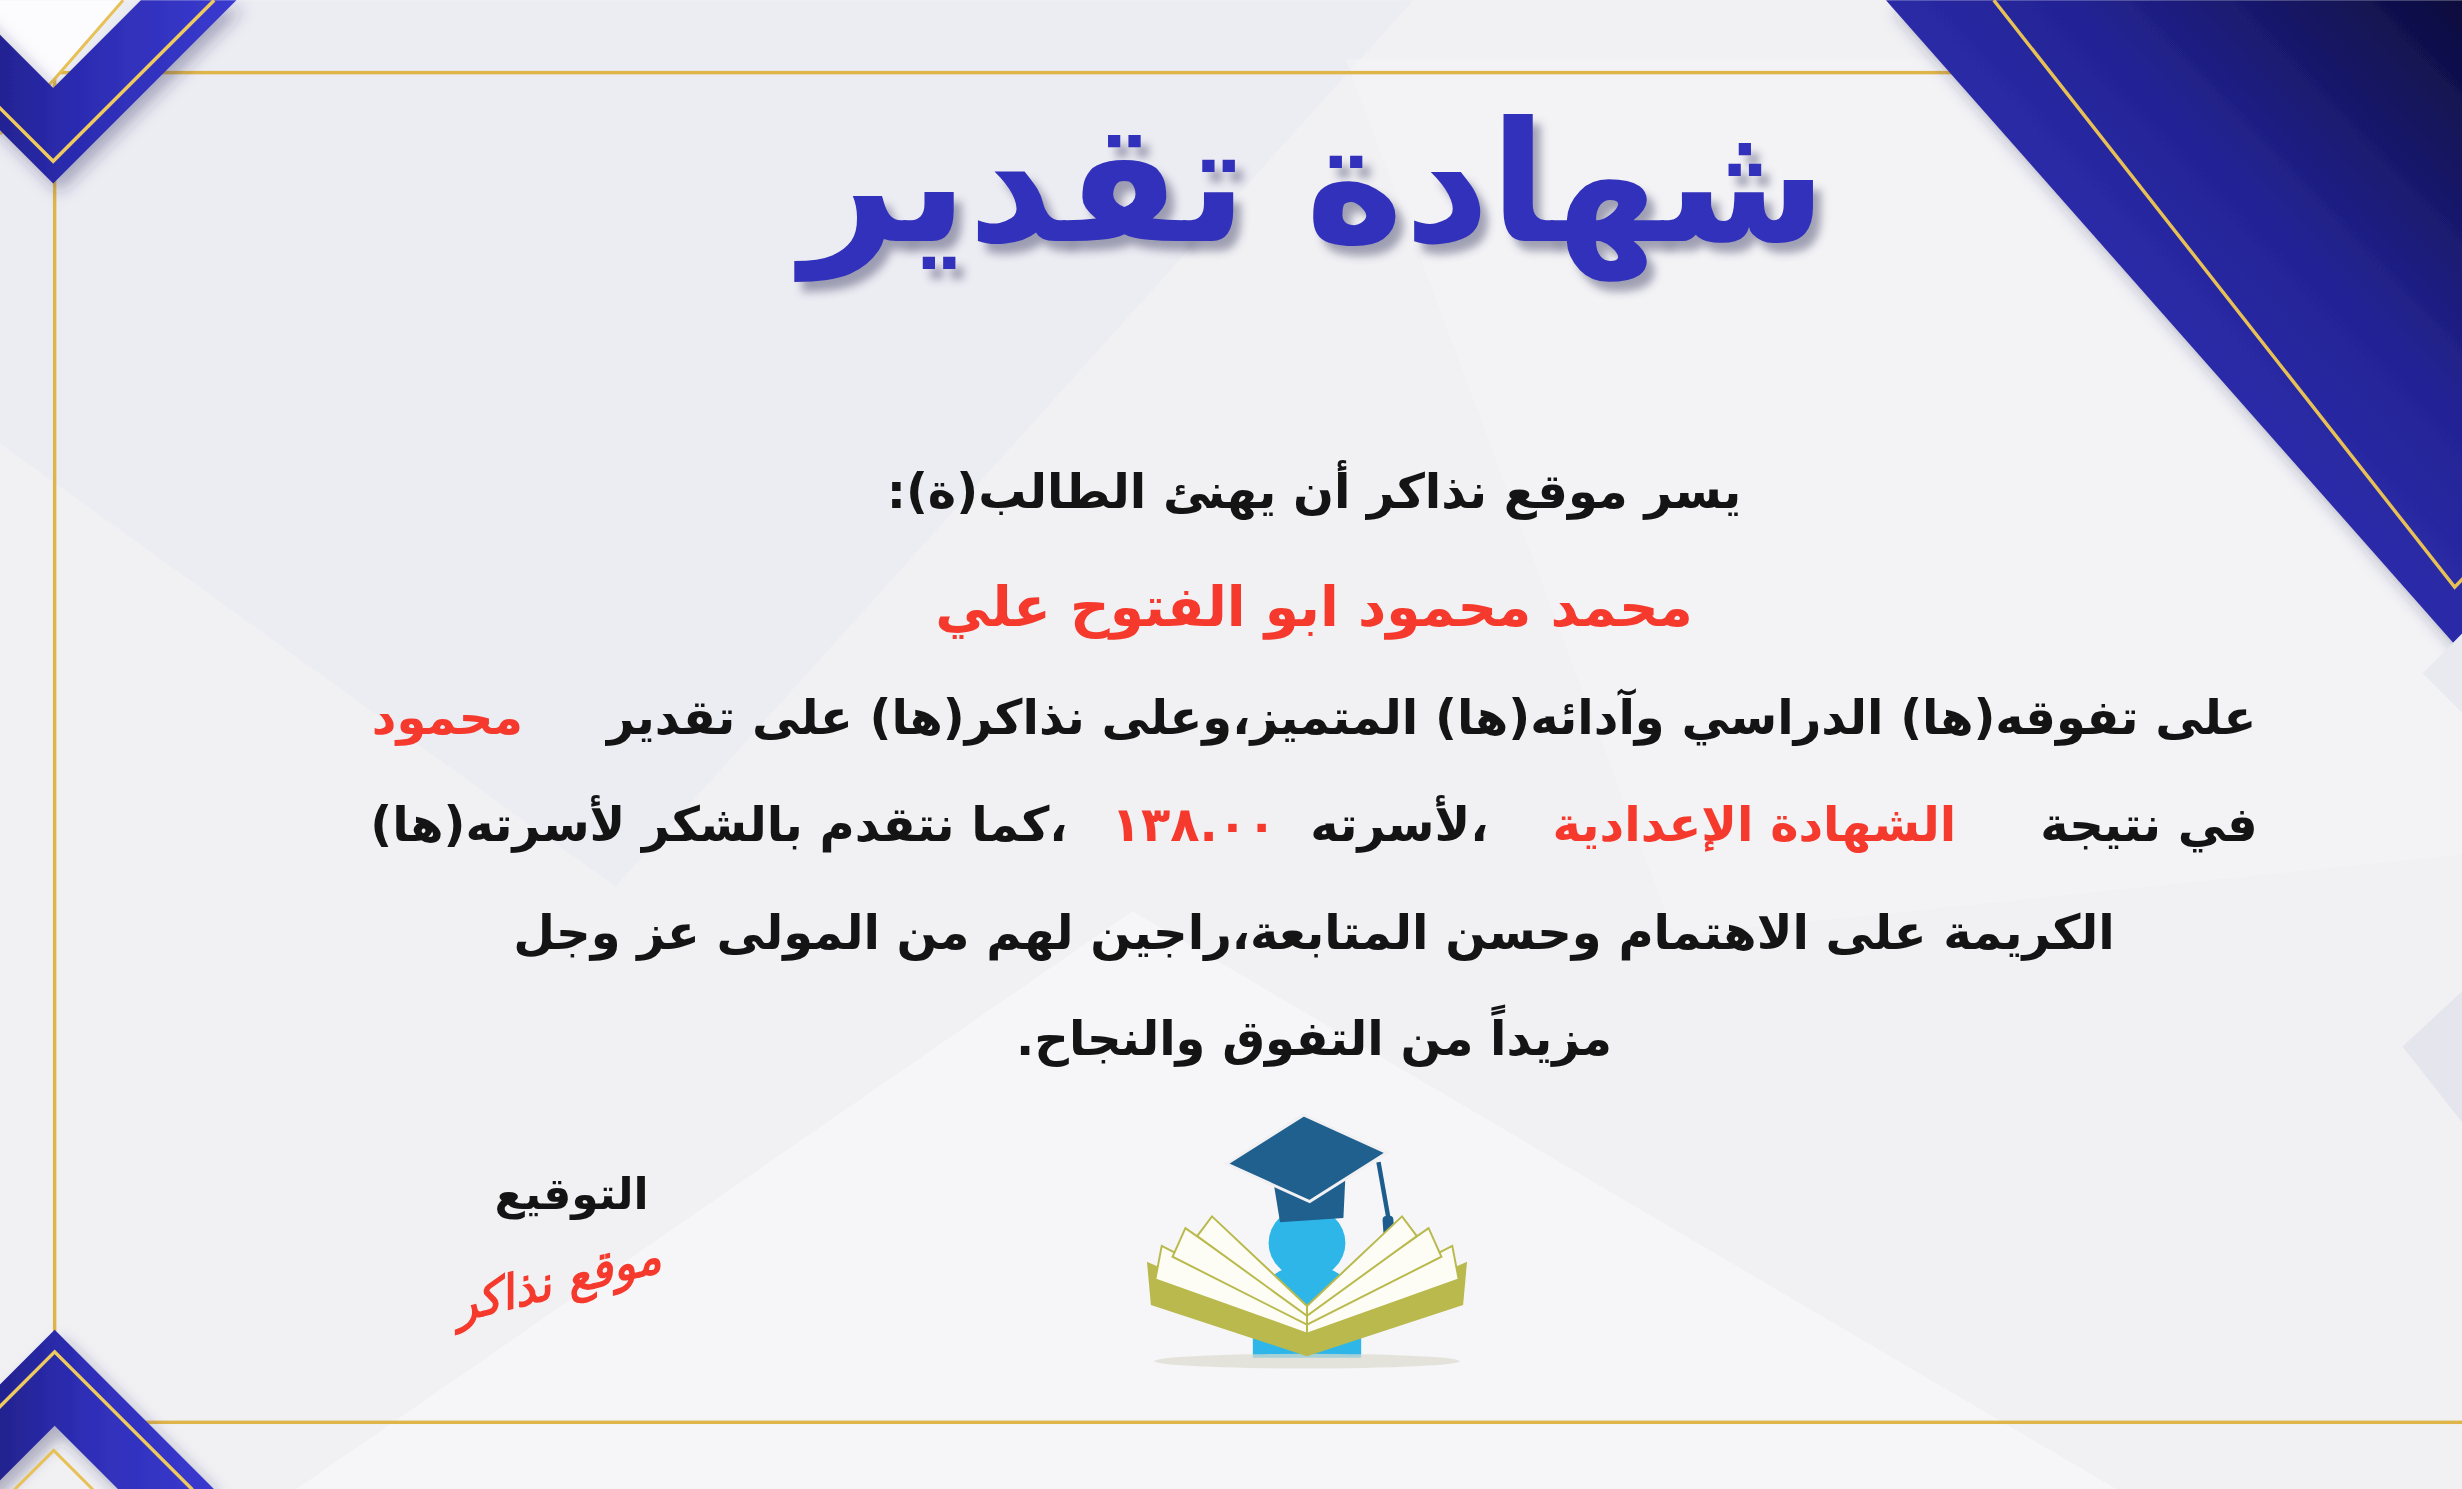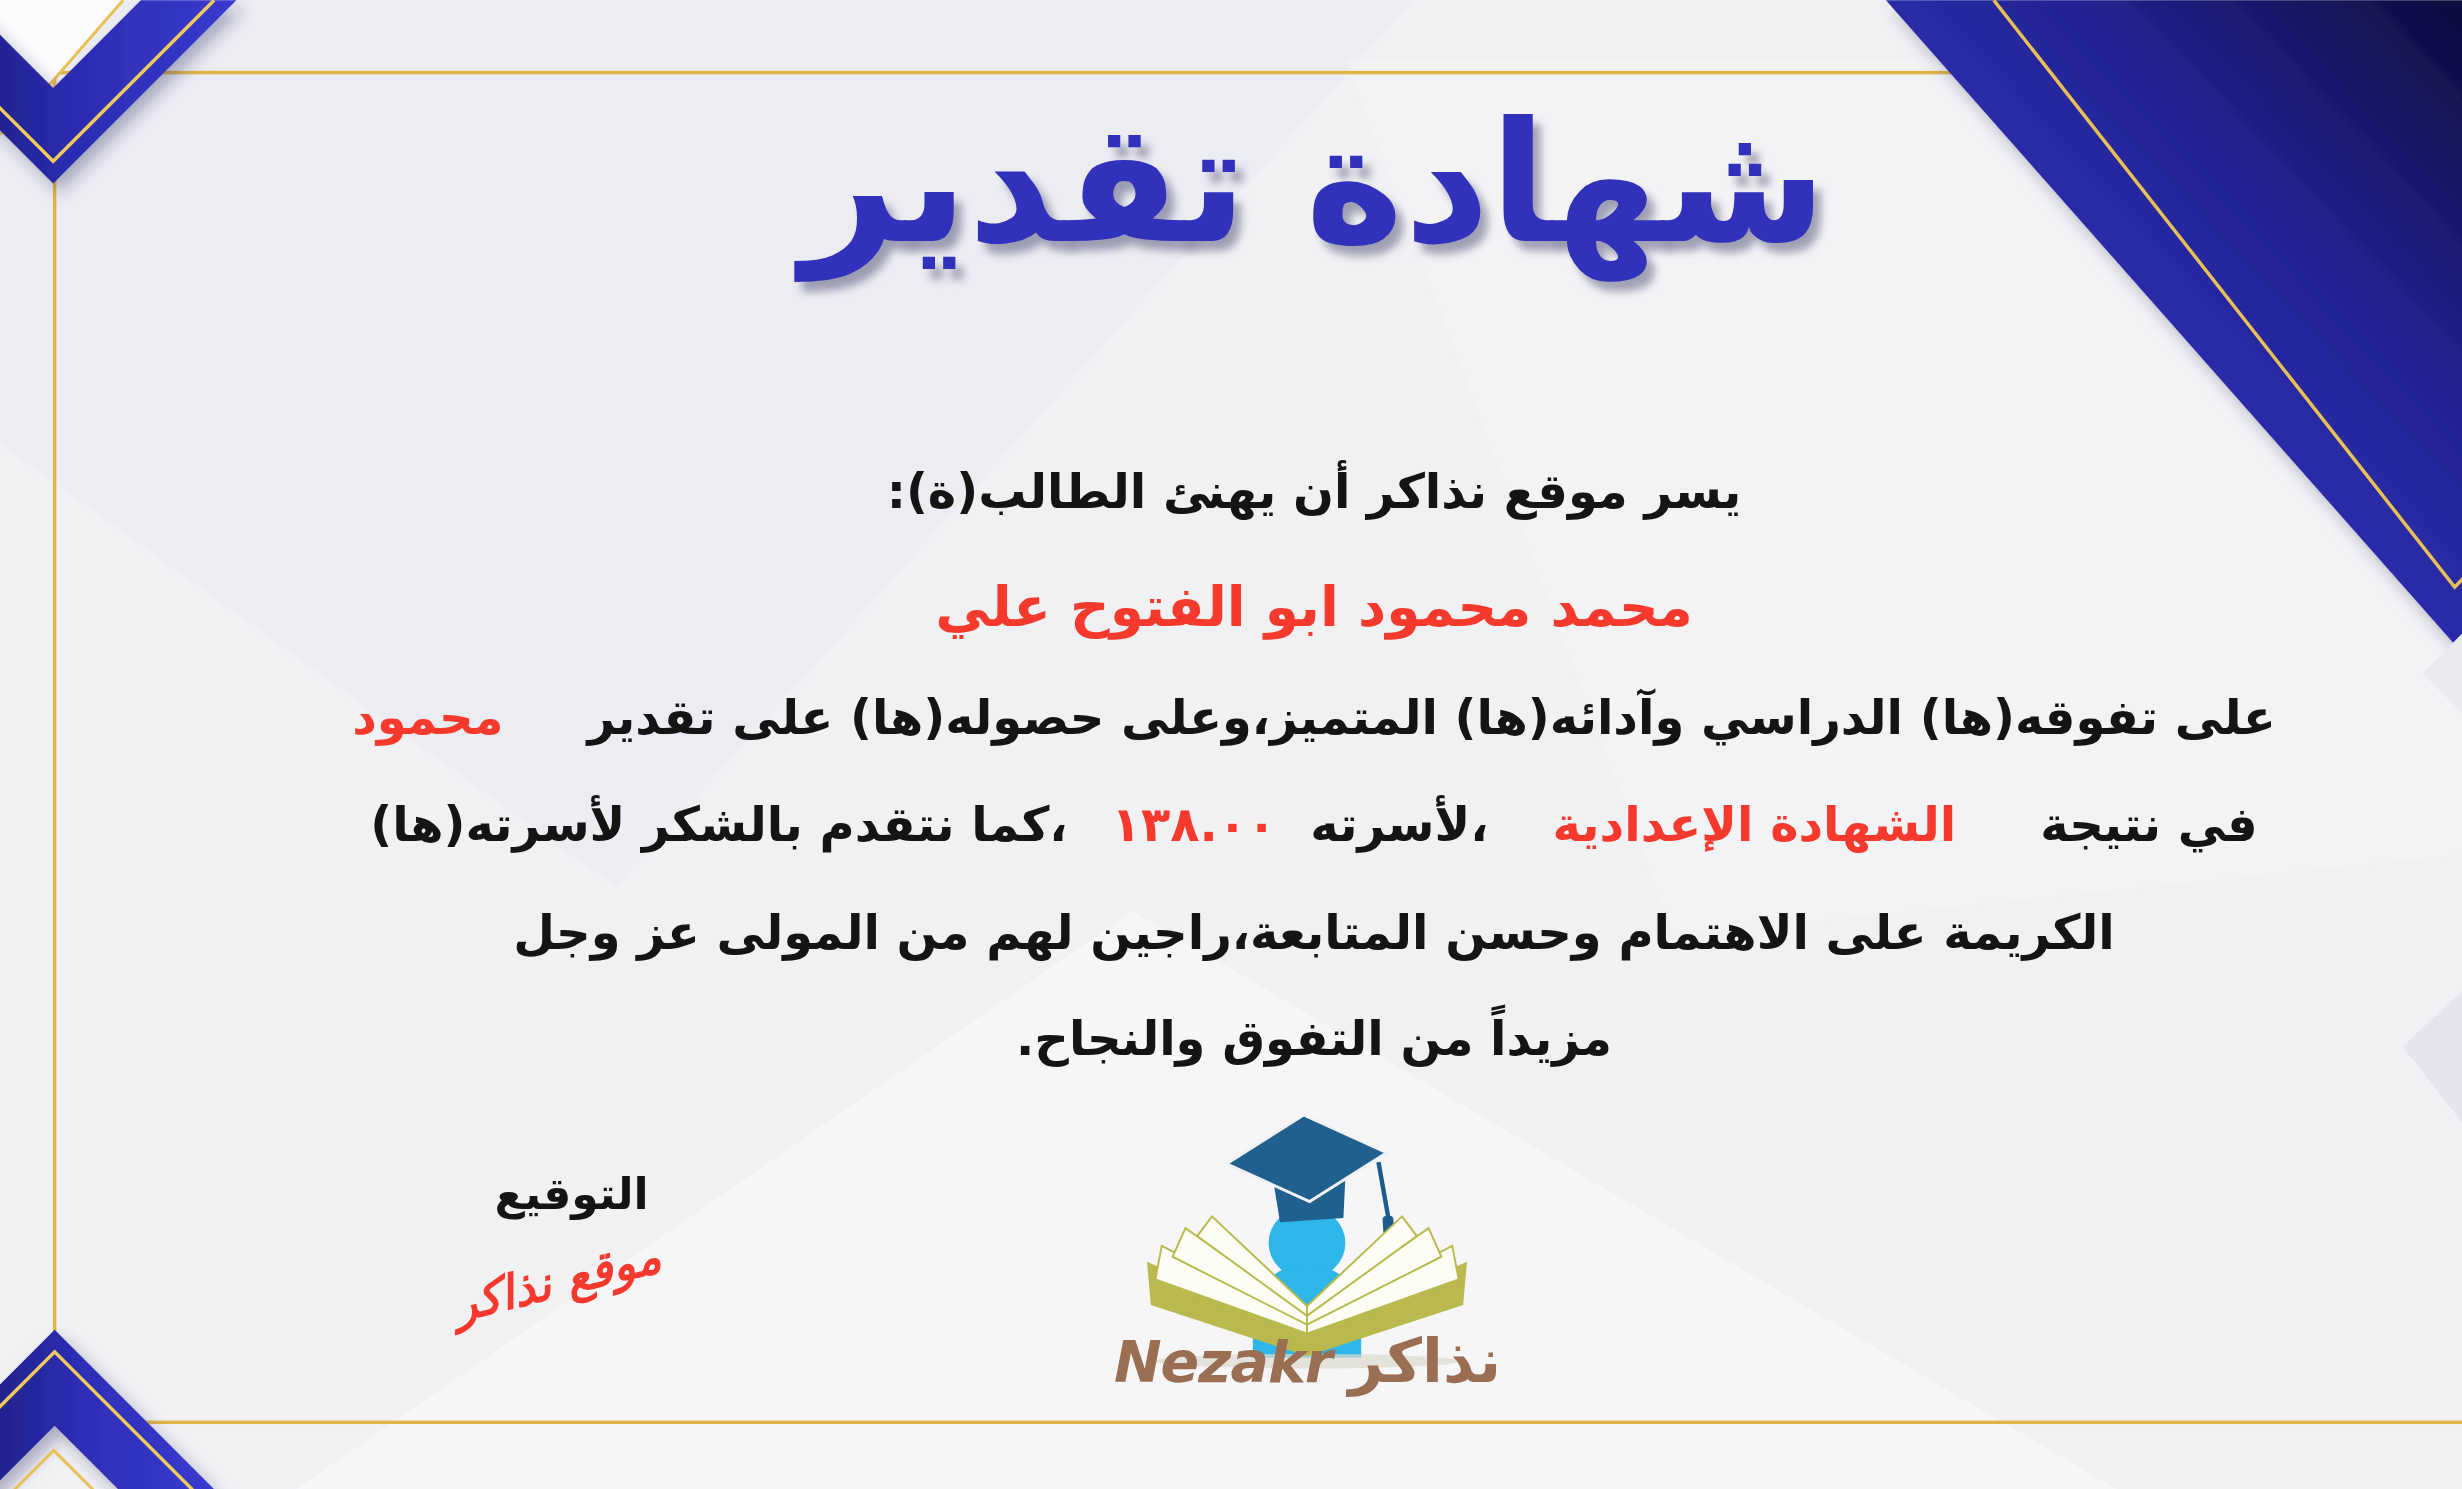--- a/index.html
+++ b/index.html
@@ -95,21 +95,21 @@
     </g>
   </svg>
 
   <div class="txt title">شهادة تقدير</div>
 
   <div class="txt intro">يسر موقع نذاكر أن يهنئ الطالب(ة):</div>
 
   <div class="txt name">محمد محمود ابو الفتوح علي</div>
 
   <div class="txt bodyline b1">
-    <span>على تفوقه(ها) الدراسي وآدائه(ها) المتميز،وعلى حصوله(ها) على تقدير</span><span class="red gap-xl">محمود</span>
+    <span>على تفوقه(ها) الدراسي وآدائه(ها) المتميز،وعلى نذاكر(ها) على تقدير</span><span class="red gap-xl">محمود</span>
   </div>
 
   <div class="txt bodyline b2">
     <span>في نتيجة</span><span class="red gap-xl">الشهادة الإعدادية</span><span class="gap-lg">،لأسرته</span><span class="red gap-sm">١٣٨.٠٠</span><span class="gap-md">،كما نتقدم بالشكر لأسرته(ها)</span>
   </div>
 
   <div class="txt bodyline b3">الكريمة على الاهتمام وحسن المتابعة،راجين لهم من المولى عز وجل</div>
   <div class="txt bodyline b4">مزيداً من التفوق والنجاح.</div>
 
   <div class="sign-label">التوقيع</div>
@@ -135,19 +135,15 @@
       <polygon points="660,310 335,455 335,502 652,398" fill="#b9b94d"></polygon>
       <polygon points="40,278 335,430 335,456 27,346" fill="#fdfdf6" stroke="#b9b94d" stroke-width="4"></polygon>
       <polygon points="630,278 335,430 335,456 643,346" fill="#fdfdf6" stroke="#b9b94d" stroke-width="4"></polygon>
       <polygon points="88,242 335,414 335,438 62,300" fill="#fdfdf6" stroke="#b9b94d" stroke-width="4"></polygon>
       <polygon points="582,242 335,414 335,438 608,300" fill="#fdfdf6" stroke="#b9b94d" stroke-width="4"></polygon>
       <polygon points="142,218 335,400 335,420 112,258" fill="#fdfdf6" stroke="#b9b94d" stroke-width="4"></polygon>
       <polygon points="528,218 335,400 335,420 558,258" fill="#fdfdf6" stroke="#b9b94d" stroke-width="4"></polygon>
     </g>
   </svg>
 
-  <div class="brand">
-    <span class="latin">Nezakr</span>
-    <span class="arabic">نذاكر</span>
-  </div>
 
 </div>
 
 
 </body></html>

